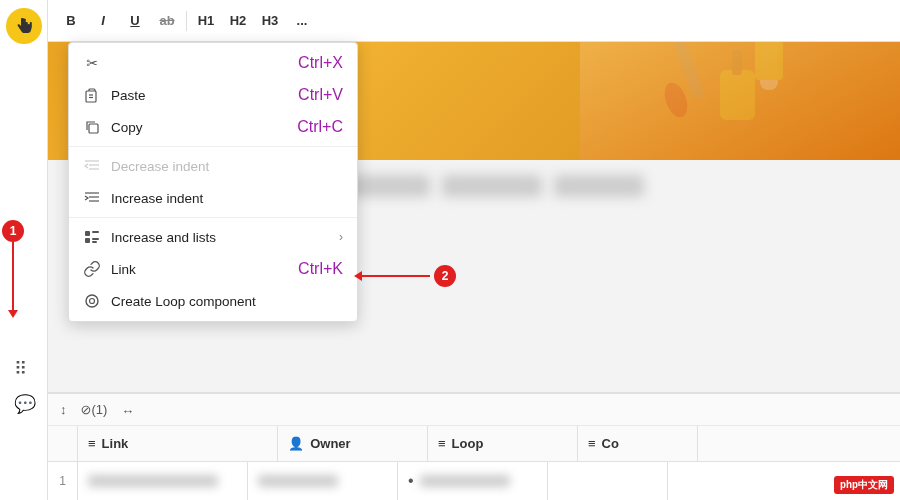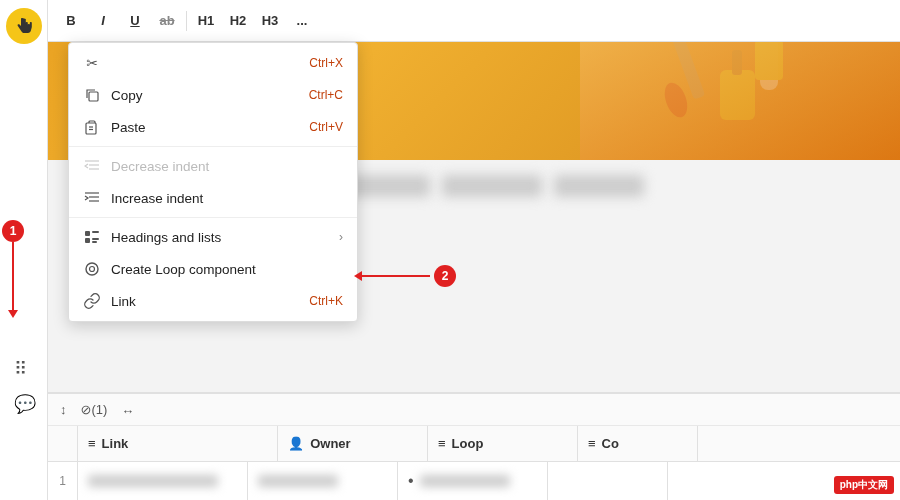--- a/index.html
+++ b/index.html
@@ -212,22 +212,22 @@
       flex-shrink: 0;
       color: #555;
     }
 
     .menu-label {
       flex: 1;
       font-size: 13.5px;
     }
 
     .menu-shortcut {
-      font-size: 12px;
-      color: #c2410c;
+      font-size: 16px;
+      color: #a21caf;
       margin-left: auto;
     }
 
     .menu-arrow {
       font-size: 12px;
       color: #888;
     }
 
     .menu-separator {
       height: 1px;
@@ -388,20 +388,21 @@
       position: absolute;
       bottom: 6px;
       right: 6px;
       background: #e02020;
       color: #fff;
       font-size: 10px;
       font-weight: bold;
       padding: 2px 6px;
       border-radius: 3px;
       z-index: 50;
+      font-family: Liberation Mono, monospace;
     }
   </style>
 </head>
 <body>
 
 <div class="bg-main"></div>
 
 <div class="top-image-area">
 
   <svg class="brush-shape" viewBox="0 0 180 130" xmlns="http://www.w3.org/2000/svg">
@@ -445,45 +446,45 @@
   <button class="toolbar-btn">H2</button>
   <button class="toolbar-btn">H3</button>
   <button class="toolbar-btn">...</button>
 </div>
 
 <div class="context-menu">
 
   <div class="menu-item">
     <span class="menu-icon">✂</span>
     <span class="menu-shortcut">Ctrl+X</span>
-  </div>
-
-  <div class="menu-item">
-    <span class="menu-icon">
-      <svg width="16" height="16" viewBox="0 0 16 16" fill="none" xmlns="http://www.w3.org/2000/svg">
-        <rect x="5" y="5" width="9" height="9" rx="1" stroke="#555" stroke-width="1.2" fill="none"></rect>
-        <path d="M3 11V3h8" stroke="#555" stroke-width="1.2" fill="none"></path>
-      </svg>
-    </span>
-    <span class="menu-label">Copy</span>
-    <span class="menu-shortcut">Ctrl+C</span>
   </div>
 
   <div class="menu-item">
     <span class="menu-icon">
       <svg width="16" height="16" viewBox="0 0 16 16" fill="none" xmlns="http://www.w3.org/2000/svg">
         <rect x="2" y="4" width="10" height="11" rx="1" stroke="#555" stroke-width="1.2" fill="none"></rect>
         <path d="M5 4V3a1 1 0 011-1h4a1 1 0 011 1v1" stroke="#555" stroke-width="1.2" fill="none"></path>
         <line x1="5" y1="8" x2="9" y2="8" stroke="#555" stroke-width="1.2"></line>
         <line x1="5" y1="10.5" x2="9" y2="10.5" stroke="#555" stroke-width="1.2"></line>
       </svg>
     </span>
     <span class="menu-label">Paste</span>
     <span class="menu-shortcut">Ctrl+V</span>
   </div>
+
+  <div class="menu-item">
+    <span class="menu-icon">
+      <svg width="16" height="16" viewBox="0 0 16 16" fill="none" xmlns="http://www.w3.org/2000/svg">
+        <rect x="5" y="5" width="9" height="9" rx="1" stroke="#555" stroke-width="1.2" fill="none"></rect>
+        <path d="M3 11V3h8" stroke="#555" stroke-width="1.2" fill="none"></path>
+      </svg>
+    </span>
+    <span class="menu-label">Copy</span>
+    <span class="menu-shortcut">Ctrl+C</span>
+  </div>
   <div class="menu-separator"></div>
 
   <div class="menu-item disabled">
     <span class="menu-icon">
       <svg width="16" height="14" viewBox="0 0 16 14" fill="none" xmlns="http://www.w3.org/2000/svg">
         <line x1="1" y1="2" x2="15" y2="2" stroke="#ccc" stroke-width="1.2"></line>
         <line x1="5" y1="6" x2="15" y2="6" stroke="#ccc" stroke-width="1.2"></line>
         <line x1="5" y1="10" x2="15" y2="10" stroke="#ccc" stroke-width="1.2"></line>
         <path d="M4 5l-3 2 3 2" stroke="#ccc" stroke-width="1.2" fill="none"></path>
       </svg>
@@ -507,44 +508,44 @@
   <div class="menu-item">
     <span class="menu-icon">
       <svg width="16" height="14" viewBox="0 0 16 14" fill="none" xmlns="http://www.w3.org/2000/svg">
         <rect x="1" y="1" width="5" height="5" rx="1" fill="#555"></rect>
         <rect x="8" y="1" width="7" height="2" rx="1" fill="#555"></rect>
         <rect x="1" y="8" width="5" height="5" rx="1" fill="#555"></rect>
         <rect x="8" y="8" width="7" height="2" rx="1" fill="#555"></rect>
         <rect x="8" y="11" width="5" height="2" rx="1" fill="#555"></rect>
       </svg>
     </span>
-    <span class="menu-label">Headings and lists</span>
+    <span class="menu-label">Increase and lists</span>
     <span class="menu-arrow">›</span>
-  </div>
-
-  <div class="menu-item">
-    <span class="menu-icon">
-      <svg width="16" height="16" viewBox="0 0 16 16" fill="none" xmlns="http://www.w3.org/2000/svg">
-        <circle cx="8" cy="8" r="6" stroke="#555" stroke-width="1.4" fill="none"></circle>
-        <circle cx="8" cy="8" r="2.5" stroke="#555" stroke-width="1.2" fill="none"></circle>
-      </svg>
-    </span>
-    <span class="menu-label">Create Loop component</span>
   </div>
 
   <div class="menu-item">
     <span class="menu-icon">
       <svg width="16" height="16" viewBox="0 0 16 16" fill="none" xmlns="http://www.w3.org/2000/svg">
         <path d="M7 9a4 4 0 005.66 0l1.42-1.42a4 4 0 00-5.66-5.66L7 3.34" stroke="#555" stroke-width="1.3" stroke-linecap="round" fill="none"></path>
         <path d="M9 7a4 4 0 00-5.66 0L1.92 8.42a4 4 0 005.66 5.66L9 12.66" stroke="#555" stroke-width="1.3" stroke-linecap="round" fill="none"></path>
       </svg>
     </span>
     <span class="menu-label">Link</span>
     <span class="menu-shortcut">Ctrl+K</span>
   </div>
+
+  <div class="menu-item">
+    <span class="menu-icon">
+      <svg width="16" height="16" viewBox="0 0 16 16" fill="none" xmlns="http://www.w3.org/2000/svg">
+        <circle cx="8" cy="8" r="6" stroke="#555" stroke-width="1.4" fill="none"></circle>
+        <circle cx="8" cy="8" r="2.5" stroke="#555" stroke-width="1.2" fill="none"></circle>
+      </svg>
+    </span>
+    <span class="menu-label">Create Loop component</span>
+  </div>
 </div>
 
 <div class="annotation-2">
   <div class="annotation-2-arrow"></div>
   <div class="annotation-2-circle">
     <span>2</span>
   </div>
 </div>
 
 <div class="blurred-text-row">

